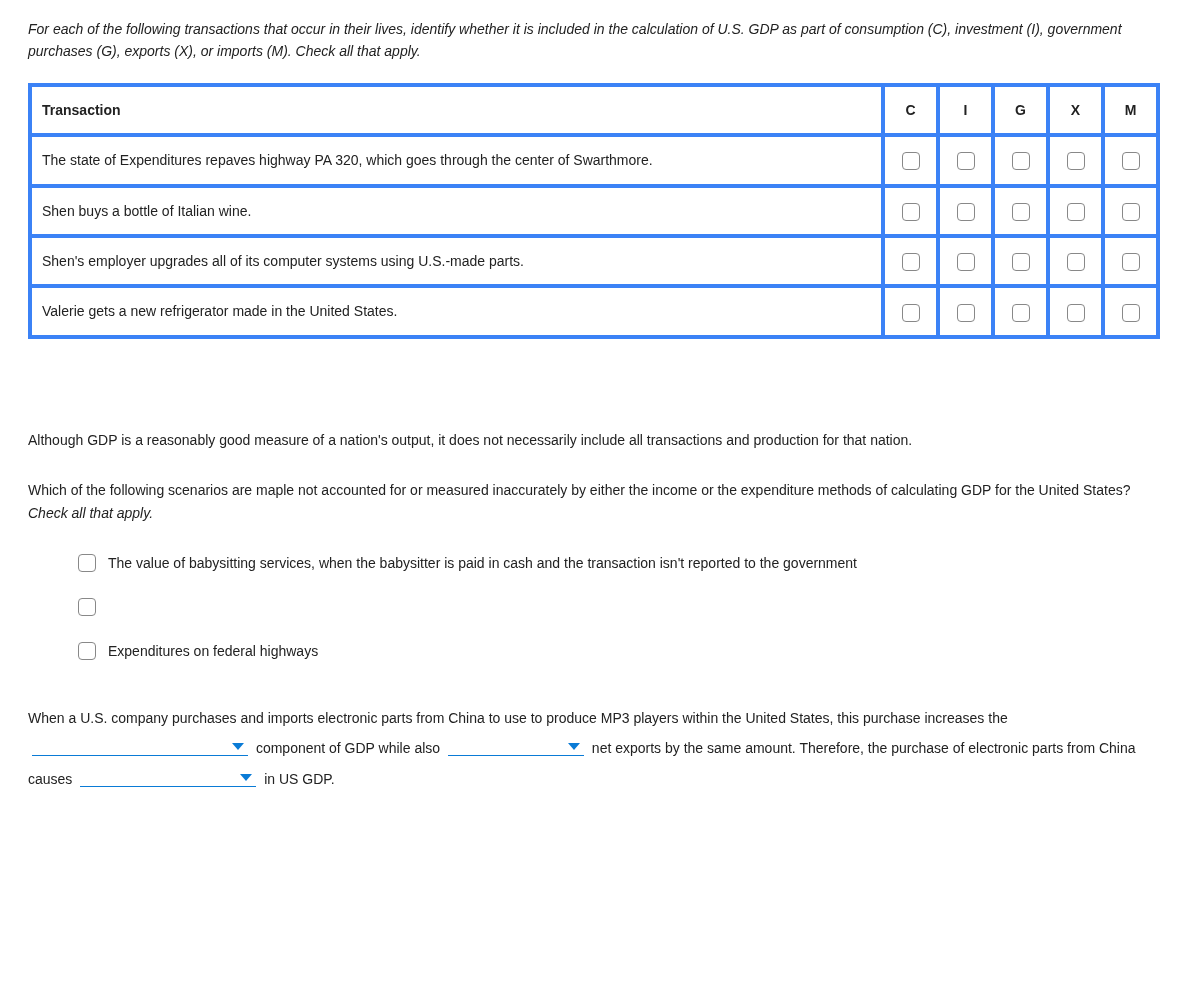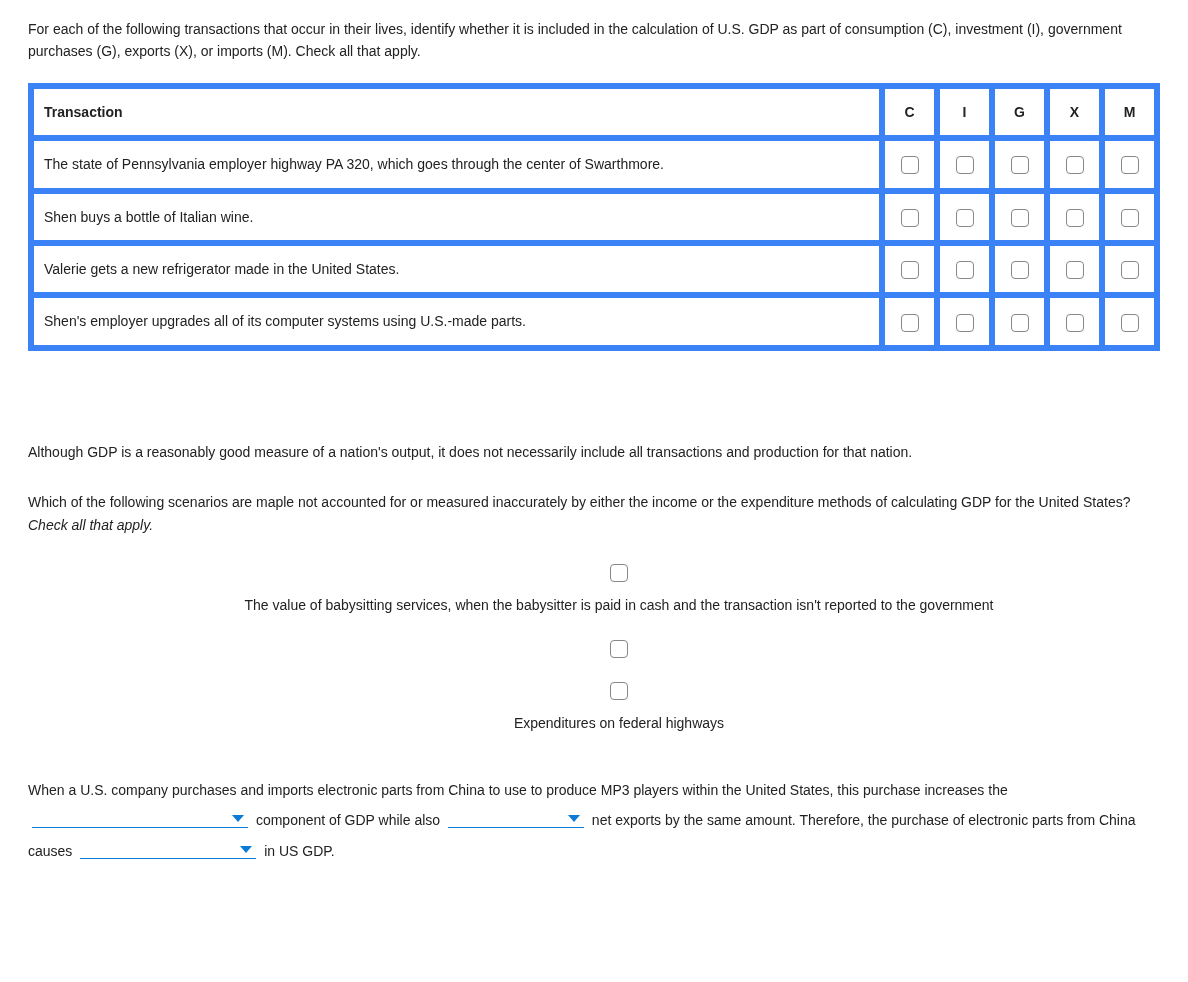--- a/index.html
+++ b/index.html
@@ -4,28 +4,28 @@
 <style>
   * { box-sizing: border-box; margin: 0; padding: 0; }
   body {
     font-family: Verdana, Geneva, sans-serif;
     font-size: 14px;
     color: #222;
     padding: 18px 28px;
     line-height: 1.6;
     background: #fff;
   }
-  .intro { margin-bottom: 20px; }
+  .intro { font-style: italic; margin-bottom: 20px; }
   table.gdp-table {
     border-collapse: collapse;
     width: 100%;
     margin-bottom: 90px;
   }
   table.gdp-table th, table.gdp-table td {
-    border: 6px solid #3b82f6;
+    border: 4px solid #3b82f6;
     padding: 12px 10px;
     text-align: left;
     font-size: 14px;
     font-weight: normal;
   }
   table.gdp-table th { font-weight: bold; }
   table.gdp-table th.col-head,
   table.gdp-table td.chk-cell {
     text-align: center;
     width: 55px;
@@ -37,21 +37,21 @@
     border-radius: 4px;
     appearance: none;
     -webkit-appearance: none;
     background: #fff;
     cursor: pointer;
     vertical-align: middle;
   }
   .para { margin-bottom: 28px; }
   .check-item em { font-style: italic; }
   .options { margin: 10px 0 40px 50px; }
-  .option-row { display: flex; align-items: center; gap: 12px; margin: 24px 0; flex-direction: column; }
+  .option-row { display: flex; align-items: center; gap: 12px; margin: 24px 0; }
   .fill-blank {
     display: inline-flex;
     align-items: center;
     border-bottom: 1px solid #0a7bd6;
     min-width: 120px;
     padding: 0 4px 2px 4px;
     margin: 0 4px;
     cursor: pointer;
   }
   .fill-blank .spacer { flex: 1; min-width: 80px; height: 1em; }
@@ -78,45 +78,45 @@
       <th>Transaction</th>
       <th class="col-head">C</th>
       <th class="col-head">I</th>
       <th class="col-head">G</th>
       <th class="col-head">X</th>
       <th class="col-head">M</th>
     </tr>
   </thead>
   <tbody>
     <tr>
-      <td>The state of Pennsylvania employer highway PA 320, which goes through the center of Swarthmore.</td>
+      <td>The state of Expenditures repaves highway PA 320, which goes through the center of Swarthmore.</td>
       <td class="chk-cell"><input type="checkbox" style=""></td>
       <td class="chk-cell"><input type="checkbox" style=""></td>
       <td class="chk-cell"><input type="checkbox" style=""></td>
       <td class="chk-cell"><input type="checkbox" style=""></td>
       <td class="chk-cell"><input type="checkbox" style=""></td>
     </tr>
     <tr>
       <td>Shen buys a bottle of Italian wine.</td>
       <td class="chk-cell"><input type="checkbox" style=""></td>
       <td class="chk-cell"><input type="checkbox" style=""></td>
       <td class="chk-cell"><input type="checkbox" style=""></td>
       <td class="chk-cell"><input type="checkbox" style=""></td>
       <td class="chk-cell"><input type="checkbox" style=""></td>
     </tr>
     <tr>
-      <td>Valerie gets a new refrigerator made in the United States.</td>
+      <td>Shen's employer upgrades all of its computer systems using U.S.-made parts.</td>
       <td class="chk-cell"><input type="checkbox" style=""></td>
       <td class="chk-cell"><input type="checkbox" style=""></td>
       <td class="chk-cell"><input type="checkbox" style=""></td>
       <td class="chk-cell"><input type="checkbox" style=""></td>
       <td class="chk-cell"><input type="checkbox" style=""></td>
     </tr>
     <tr>
-      <td>Shen's employer upgrades all of its computer systems using U.S.-made parts.</td>
+      <td>Valerie gets a new refrigerator made in the United States.</td>
       <td class="chk-cell"><input type="checkbox" style=""></td>
       <td class="chk-cell"><input type="checkbox" style=""></td>
       <td class="chk-cell"><input type="checkbox" style=""></td>
       <td class="chk-cell"><input type="checkbox" style=""></td>
       <td class="chk-cell"><input type="checkbox" style=""></td>
     </tr>
   </tbody>
 </table>
 
 <p class="para">Although GDP is a reasonably good measure of a nation's output, it does not necessarily include all transactions and production for that nation.</p>

